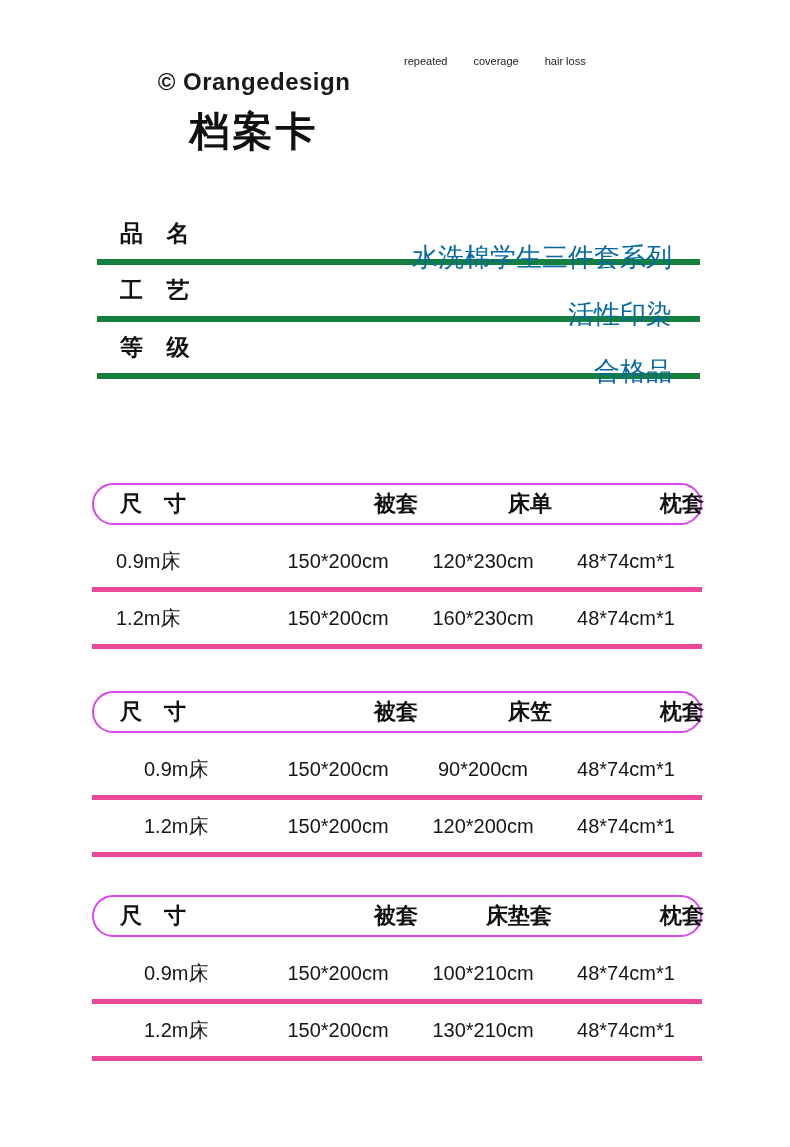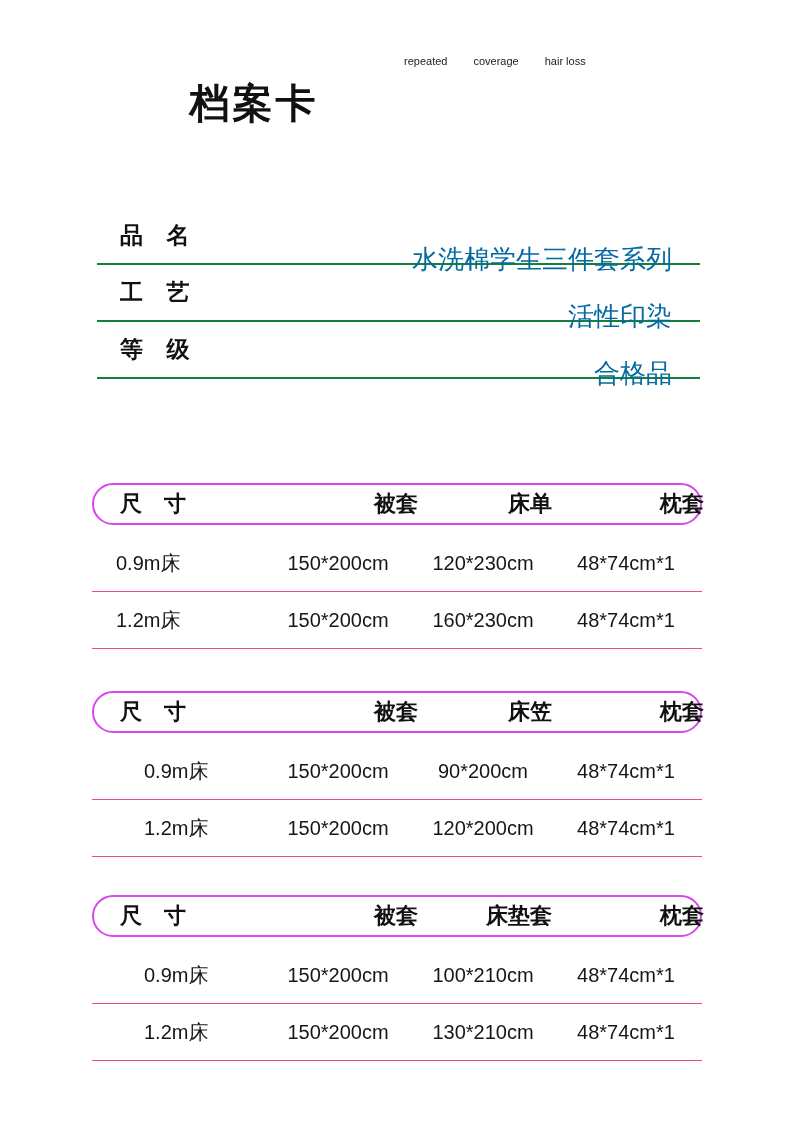--- a/index.html
+++ b/index.html
@@ -35,21 +35,21 @@
   }
   .tagline {
     position:absolute; left:428px; top:98px;
     font-size:11px; line-height:12.5px; color:#222;
   }
 
   
   .attr-table { position:absolute; left:97px; top:208px; width:603px; }
   .attr-row {
     height:57px;
-    border-bottom:2px solid #15803d;
+    border-bottom:6px solid #15803d;
     display:flex; align-items:center; justify-content:space-between;
   }
   .attr-label {
     font-size:23px; font-weight:700; color:#111;
     padding-left:23px; word-spacing:17px;
   }
   .attr-value { font-size:26px; color:#0369a1; padding-right:28px;margin-top:48px; }
 
   
   .size-table { position:absolute; left:92px; width:610px; }
@@ -67,33 +67,34 @@
     font-size:22px; font-weight:700; text-align:right; color:#111;
   }
   .pill .hcell.first {
     text-align:left; padding-left:26px; word-spacing:16px;
   }
   .size-rows { margin-top:10px; }
   .size-row {
     height:57px;
     display:grid; grid-template-columns:168px 156px 134px 152px;
     align-items:center;
-    border-bottom:1px solid #ec4899;
+    border-bottom:5px solid #ec4899;
   }
   .size-row .cell { font-size:20px; text-align:center; color:#161616; }
   .size-row .cell.first { text-align:left; padding-left:24px; }
   .st-2 .size-row .cell.first,
   .st-3 .size-row .cell.first { padding-left:52px; }
 </style>
 </head>
 <body>
 
 <div class="page">
 
   <div class="brand-block">
+    <div class="brand">© Orangedesign</div>
     <div class="doc-title">档案卡</div>
   </div>
 
   <div class="keywords">
     <span>repeated</span>
     <span>coverage</span>
     <span>hair loss</span>
   </div>
 
 

